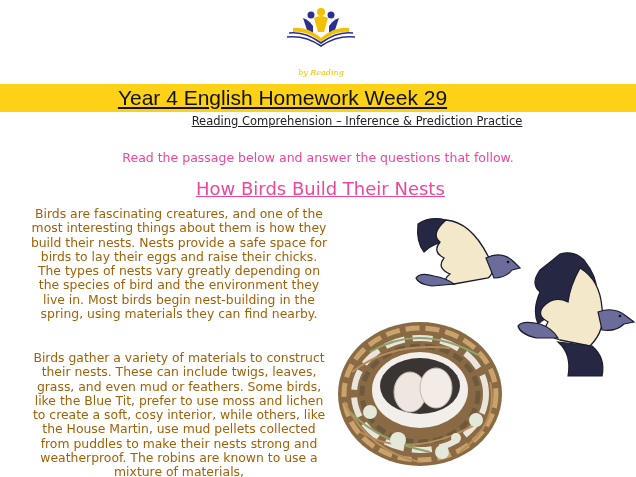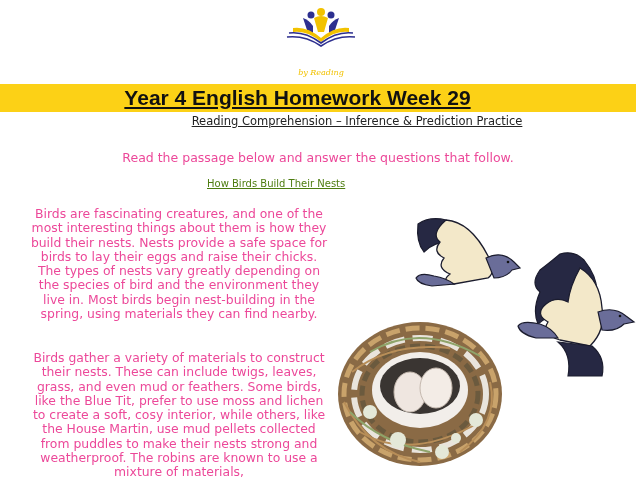--- a/index.html
+++ b/index.html
@@ -1,25 +1,25 @@
 <!DOCTYPE html>
 <html><head>
 <meta charset="utf-8">
 <style>
   html, body { margin:0; padding:0; background:#ffffff; }
   body { width:636px; height:477px; overflow:hidden; position:relative; font-family:"DejaVu Sans", sans-serif; color:#222; }
   .logo { position:absolute; left:283px; top:6px; width:76px; height:74px; }
   .logo-word { position:absolute; left:0; top:40px; width:76px; text-align:center; font-family:"Liberation Sans", sans-serif; font-weight:bold; font-size:20px; color:#2d2f8f; letter-spacing:0.3px; }
   .logo-sub { position:absolute; left:0; top:62px; width:76px; text-align:center; font-family:"DejaVu Serif", serif; font-style:italic; font-size:8px; color:#f2c200; }
   .banner { position:absolute; left:0; top:84px; width:636px; height:28px; background:#fcd116; }
-  .banner-title { position:absolute; left:16px; top:0; width:563px; text-align:center; line-height:28px; font-family:"Liberation Sans", sans-serif; font-weight:bold; font-size:21px; color:#111; text-decoration:underline; }
+  .banner-title { position:absolute; left:1px; top:0; width:563px; text-align:center; line-height:28px; font-family:"Liberation Sans", sans-serif; font-weight:normal; font-size:21px; color:#111; text-decoration:underline; }
   .subtitle { position:absolute; left:0; top:114px; width:636px; text-align:center; font-size:11.5px; color:#222; text-decoration:underline;margin-left:39px; }
   .instr { position:absolute; left:0; top:150px; width:636px; text-align:center; font-size:12.5px; color:#ec4899; }
-  .passage-title { position:absolute; left:207px; top:178px; font-size:10px; color:#4d7c0f; text-decoration:underline; }
-  .para { position:absolute; left:28px; width:302px; text-align:center; font-size:12.4px; line-height:14.3px; color:#ec4899; }
+  .passage-title { position:absolute; left:196px; top:178px; font-size:18px; color:#ec4899; text-decoration:underline; }
+  .para { position:absolute; left:28px; width:302px; text-align:center; font-size:12.4px; line-height:14.3px; color:#a16207; }
   .p1 { top:207px; }
   .p2 { top:351px; }
   .art { position:absolute; }
 </style>
 </head>
 <body>
 
 <div class="logo">
   <svg width="76" height="42" viewBox="0 0 76 42" style="position:absolute;left:0;top:0;">
 

